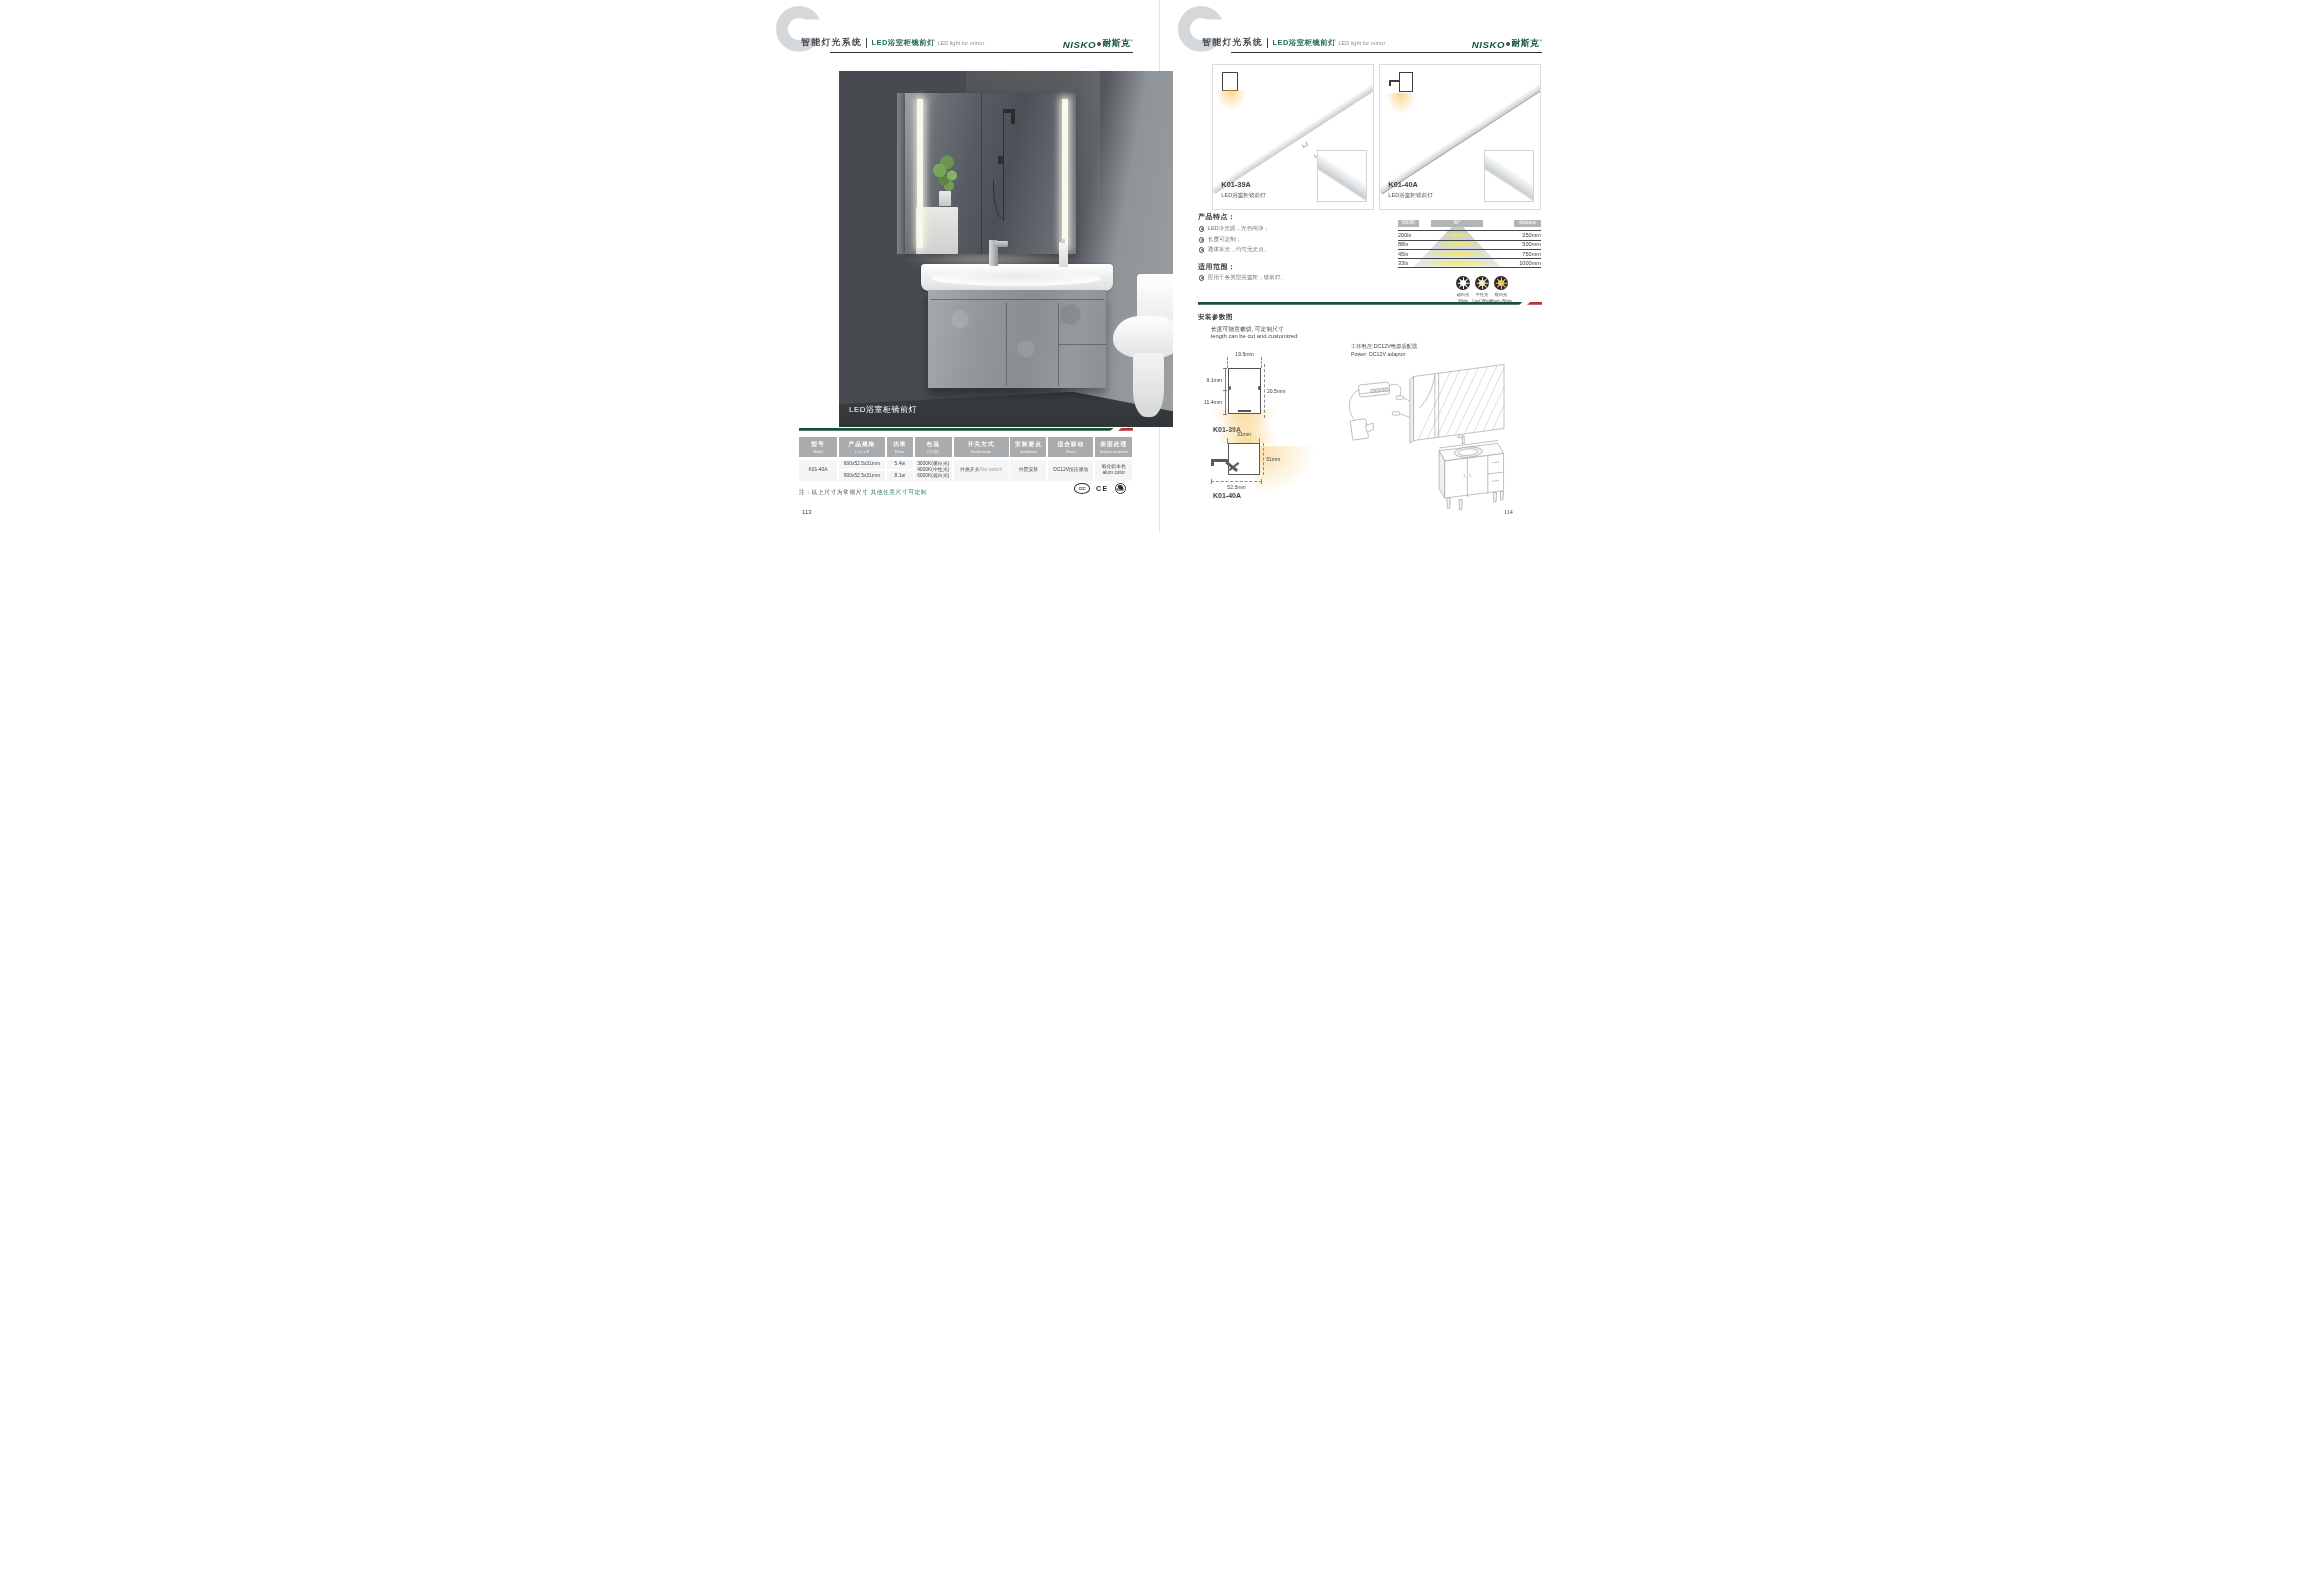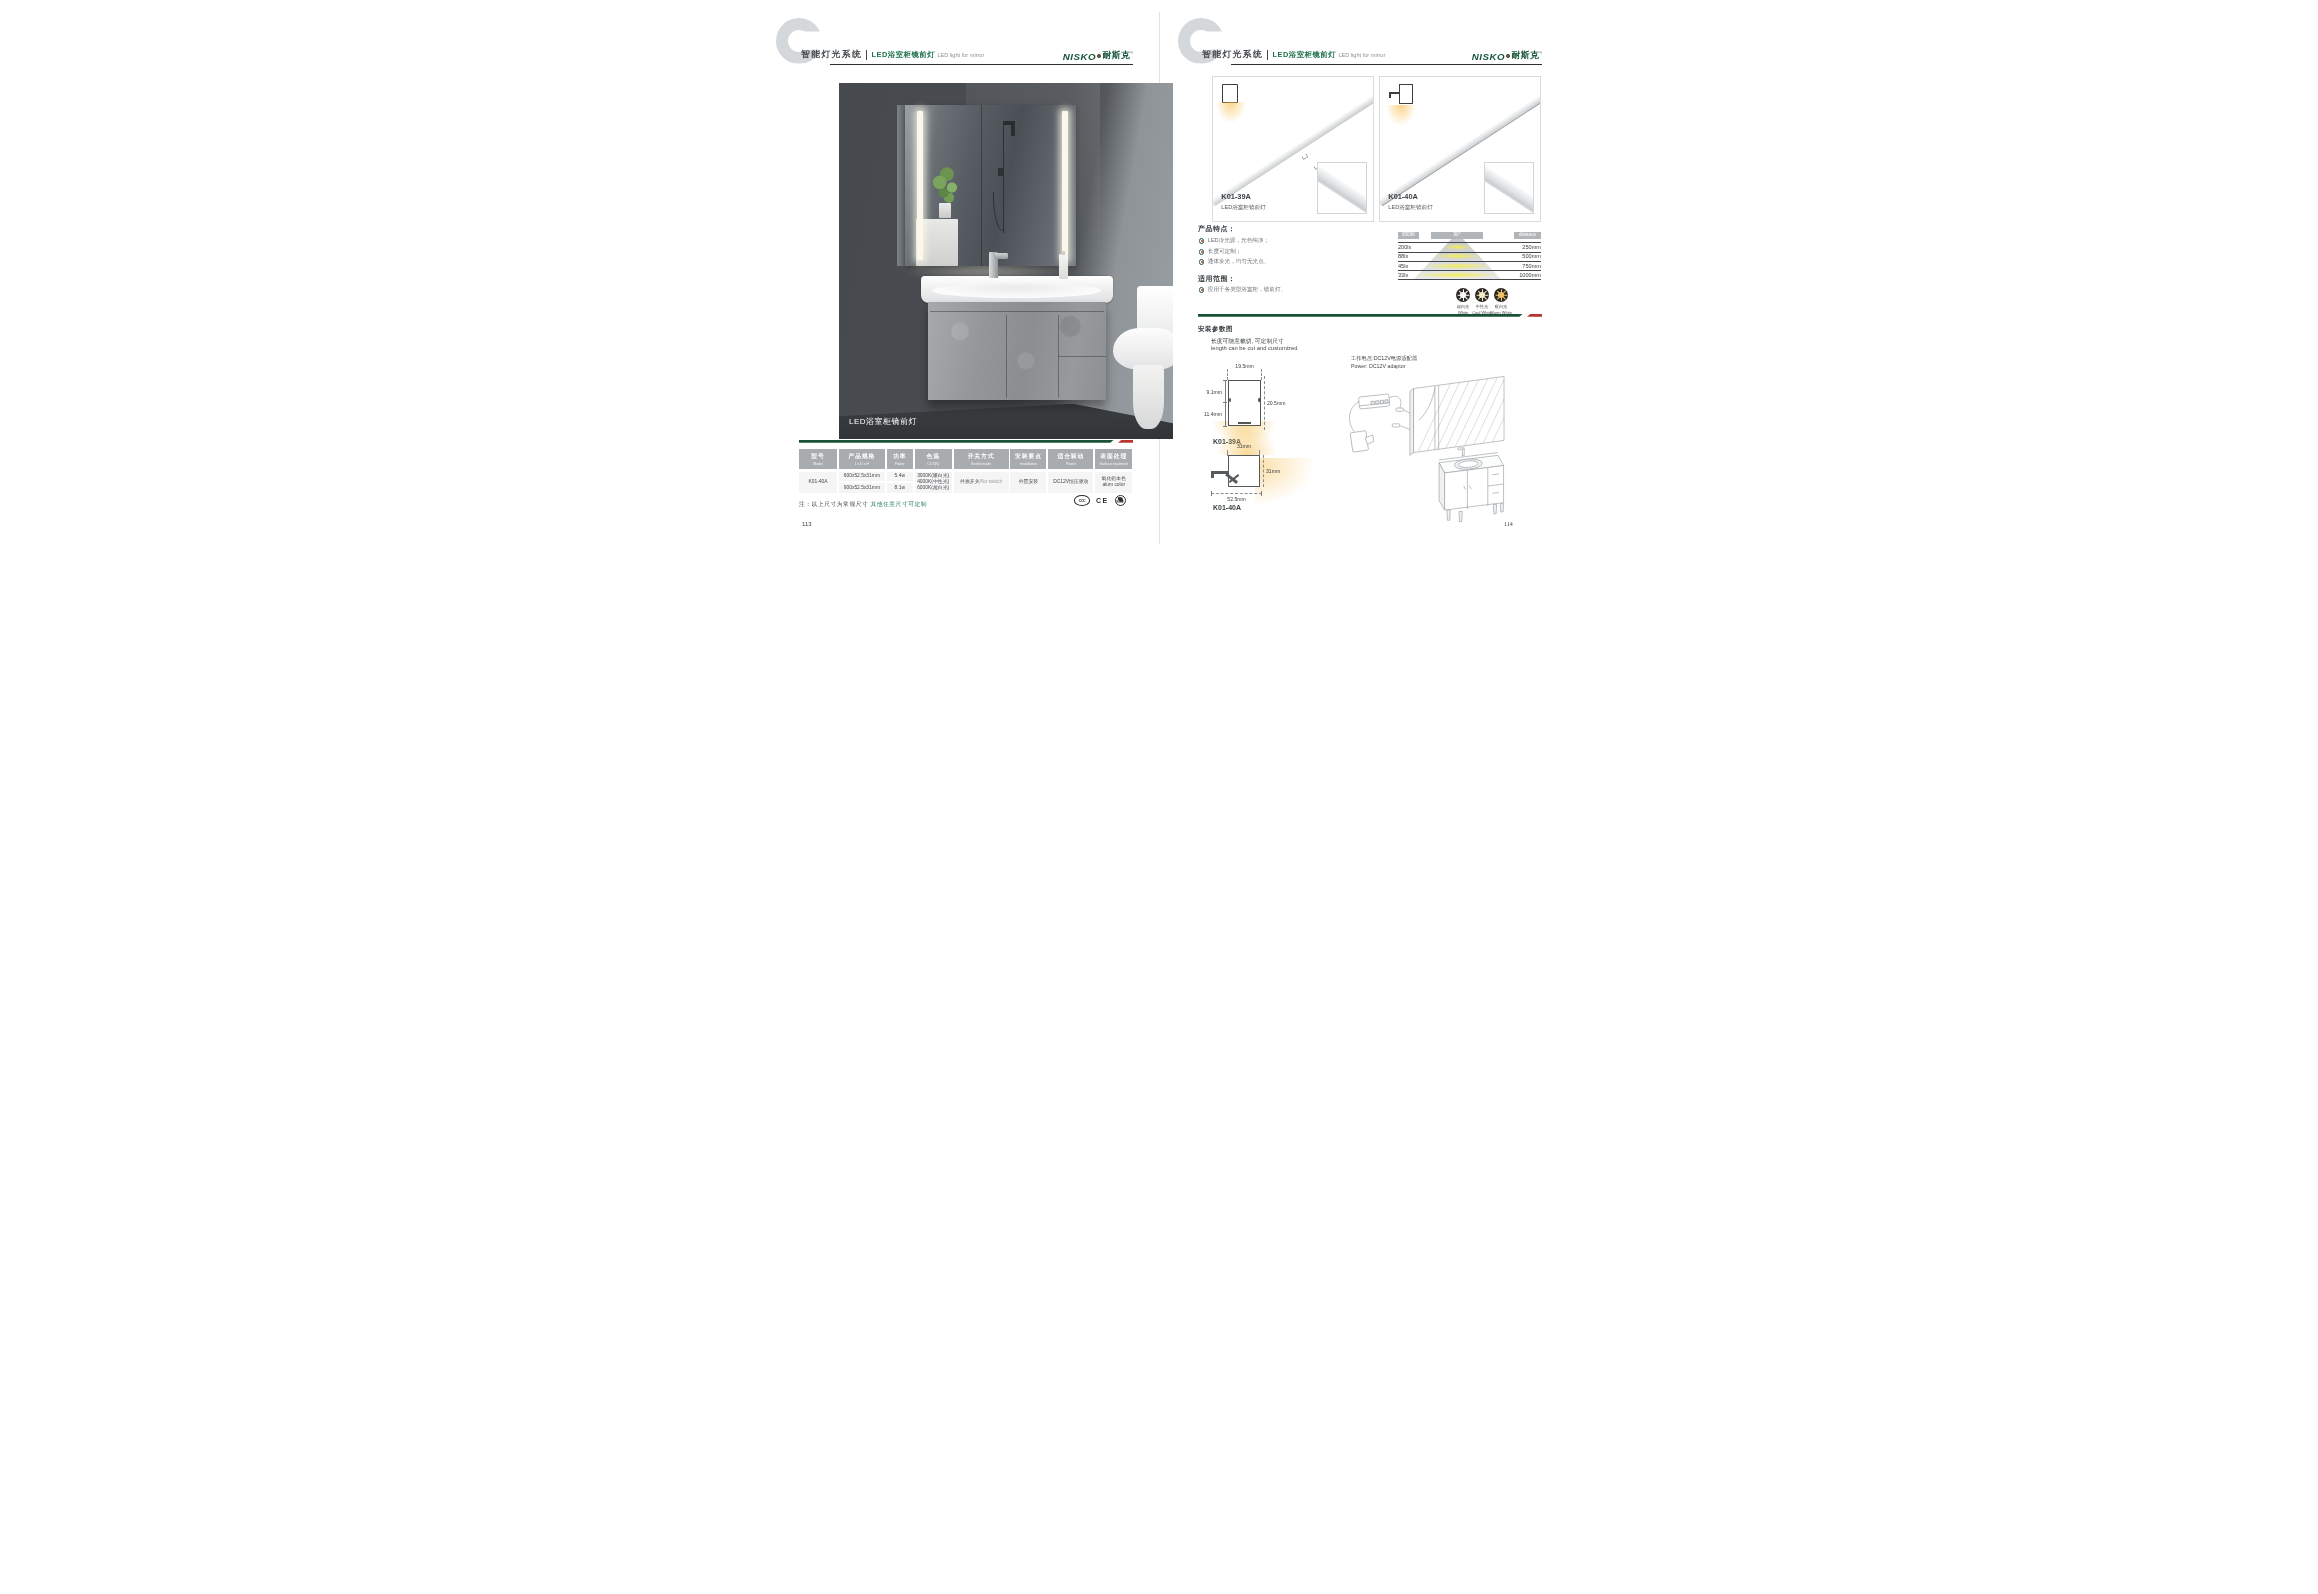--- a/index.html
+++ b/index.html
@@ -1,16 +1,16 @@
 <!DOCTYPE html>
 <html style="font-size:7.4px"><head>
 <meta charset="utf-8">
 <style>
   html,body{margin:0;padding:0;background:#ffffff;}
-  .sheet{position:relative;width:778px;height:532px;margin:12px auto;background:#fff;
+  .sheet{position:relative;width:778px;height:532px;margin:0 auto;background:#fff;
          font-family:"Liberation Sans","DejaVu Sans",sans-serif;overflow:hidden;}
   .sheet *{box-sizing:border-box;}
   .abs{position:absolute;}
   .gutter{position:absolute;left:389px;top:0;width:0.5px;height:100%;background:#e2e3e4;}
 
   
   .c-ring{position:absolute;width:46px;height:46px;border-radius:50%;
           border:12px solid #d4d8db;
           clip-path:polygon(0 0,100% 0,100% 30%,52% 30%,52% 70%,100% 70%,100% 100%,0 100%);}
   .hdr-row{position:absolute;display:flex;align-items:center;white-space:nowrap;}

